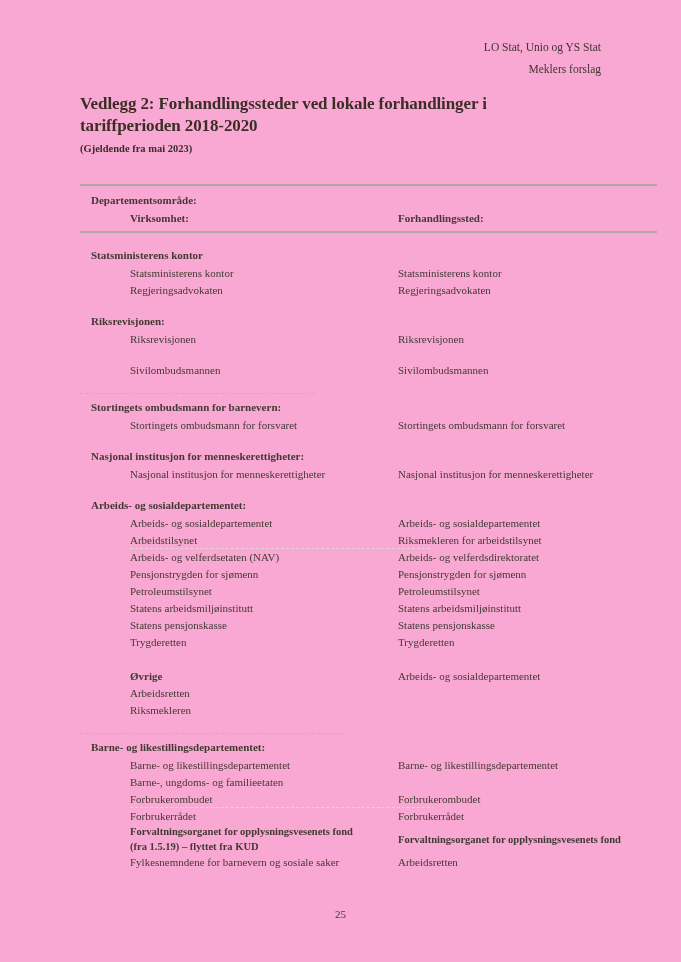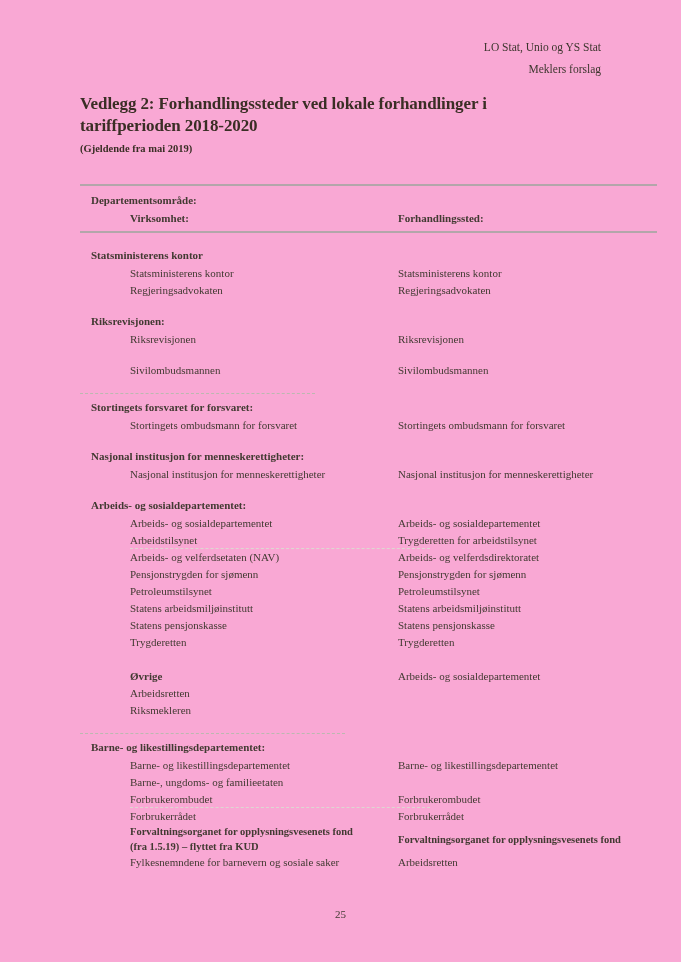--- a/index.html
+++ b/index.html
@@ -104,21 +104,21 @@
 
   <div class="doc-header">
     <div>LO Stat, Unio og YS Stat</div>
     <div>Meklers forslag</div>
   </div>
 
   <div class="title">
     <div>Vedlegg 2: Forhandlingssteder ved lokale forhandlinger i</div>
     <div>tariffperioden 2018-2020</div>
   </div>
-  <div class="subtitle">(Gjeldende fra mai 2019)</div>
+  <div class="subtitle">(Gjeldende fra mai 2023)</div>
 
   <div class="table">
     <div class="rule"></div>
     <div class="thead-group">Departementsområde:</div>
     <div class="thead-cols">
       <div class="cell-l">Virksomhet:</div>
       <div class="cell-r">Forhandlingssted:</div>
     </div>
     <div class="rule"></div>
 
@@ -144,21 +144,21 @@
 
     <div class="section">
       <div class="row">
         <div class="cell-l">Sivilombudsmannen</div>
         <div class="cell-r">Sivilombudsmannen</div>
       </div>
     </div>
 
     <div class="section">
       <div class="dashes w1"></div>
-      <div class="section-heading">Stortingets forsvaret for forsvaret:</div>
+      <div class="section-heading">Stortingets ombudsmann for barnevern:</div>
       <div class="row">
         <div class="cell-l">Stortingets ombudsmann for forsvaret</div>
         <div class="cell-r">Stortingets ombudsmann for forsvaret</div>
       </div>
     </div>
 
     <div class="section">
       <div class="section-heading">Nasjonal institusjon for menneskerettigheter:</div>
       <div class="row">
         <div class="cell-l">Nasjonal institusjon for menneskerettigheter</div>
@@ -167,21 +167,21 @@
     </div>
 
     <div class="section">
       <div class="section-heading">Arbeids- og sosialdepartementet:</div>
       <div class="row">
         <div class="cell-l">Arbeids- og sosialdepartementet</div>
         <div class="cell-r">Arbeids- og sosialdepartementet</div>
       </div>
       <div class="row artifact">
         <div class="cell-l">Arbeidstilsynet</div>
-        <div class="cell-r">Trygderetten for arbeidstilsynet</div>
+        <div class="cell-r">Riksmekleren for arbeidstilsynet</div>
       </div>
       <div class="row">
         <div class="cell-l">Arbeids- og velferdsetaten (NAV)</div>
         <div class="cell-r">Arbeids- og velferdsdirektoratet</div>
       </div>
       <div class="row">
         <div class="cell-l">Pensjonstrygden for sjømenn</div>
         <div class="cell-r">Pensjonstrygden for sjømenn</div>
       </div>
       <div class="row">

